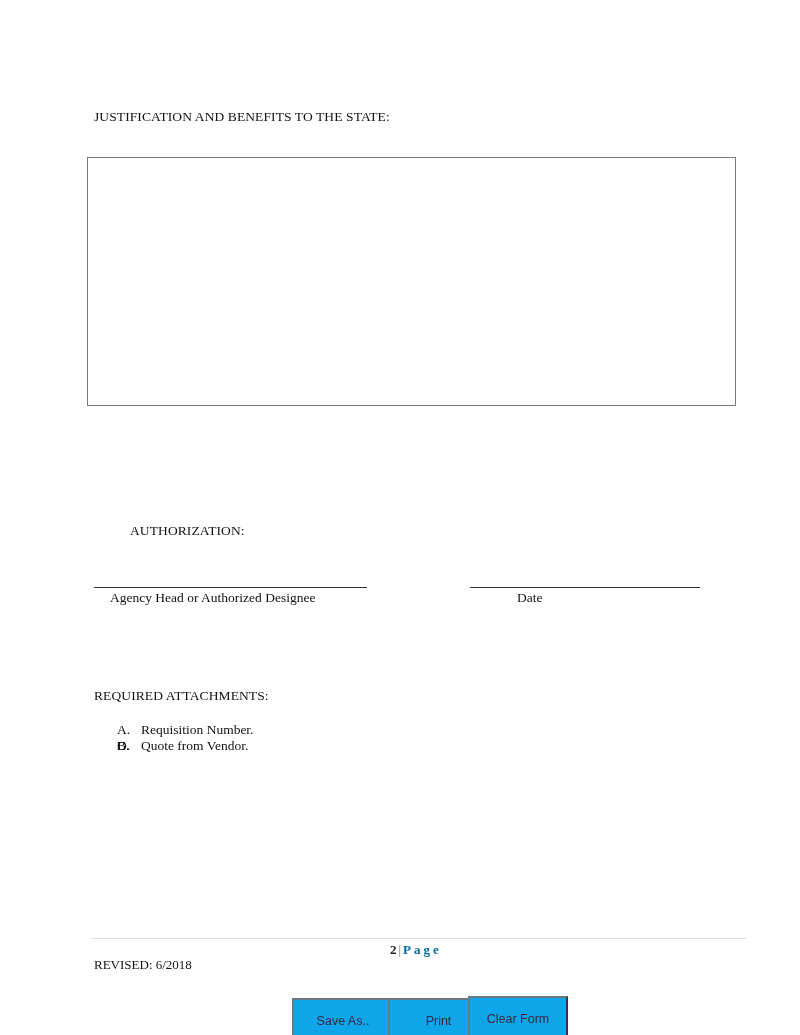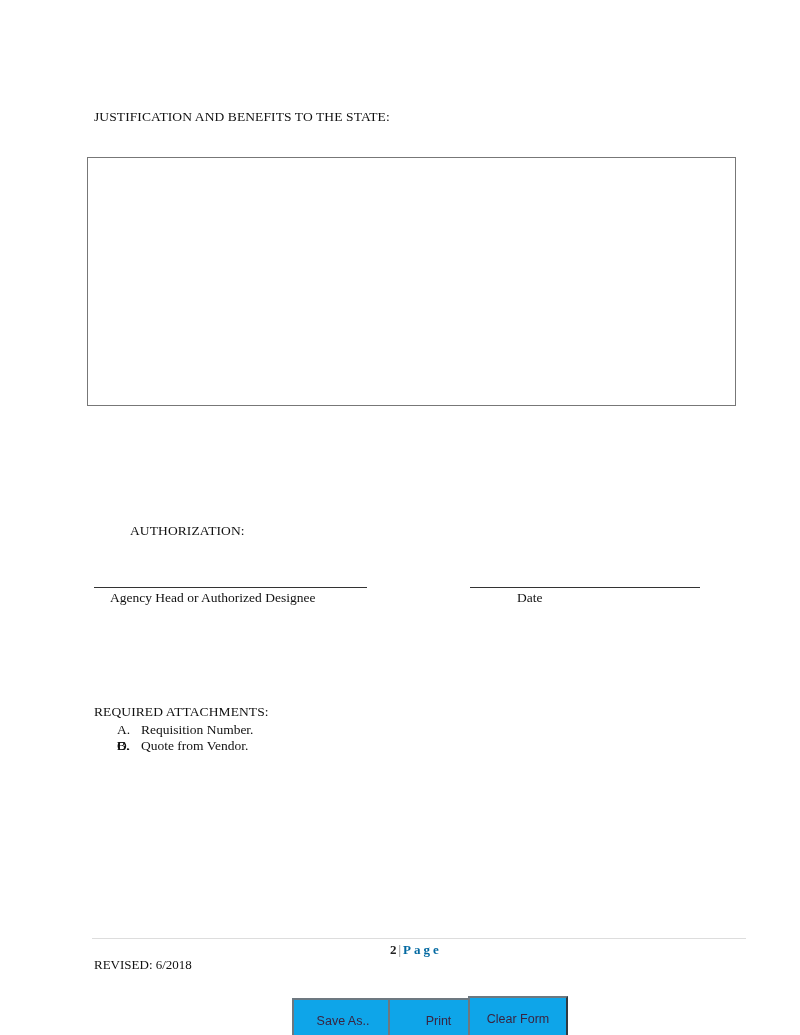--- a/index.html
+++ b/index.html
@@ -43,21 +43,21 @@
     }
     .sig-line-1 { left: 94px; top: 587px; width: 273px; }
     .sig-line-2 { left: 470px; top: 587px; width: 230px; }
     .sig-label {
       font-size: 13.5px;
       white-space: nowrap;
     }
     .sig-label-1 { left: 94px; top: 590px; margin-left: 16px; }
     .sig-label-2 { left: 517px; top: 590px; }
 
-    .attach-heading { left: 94px; top: 704px; }
+    .attach-heading { left: 94px; top: 688px; }
     .attach-list {
       left: 117px;
       top: 722px;
       width: 620px;
       font-size: 13.5px;
       line-height: 16px;
       margin: 0;
       padding: 0;
       list-style: none;
     }

